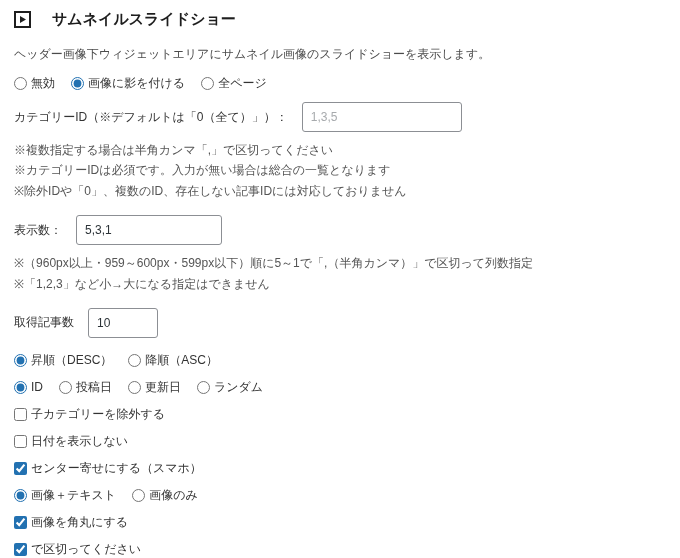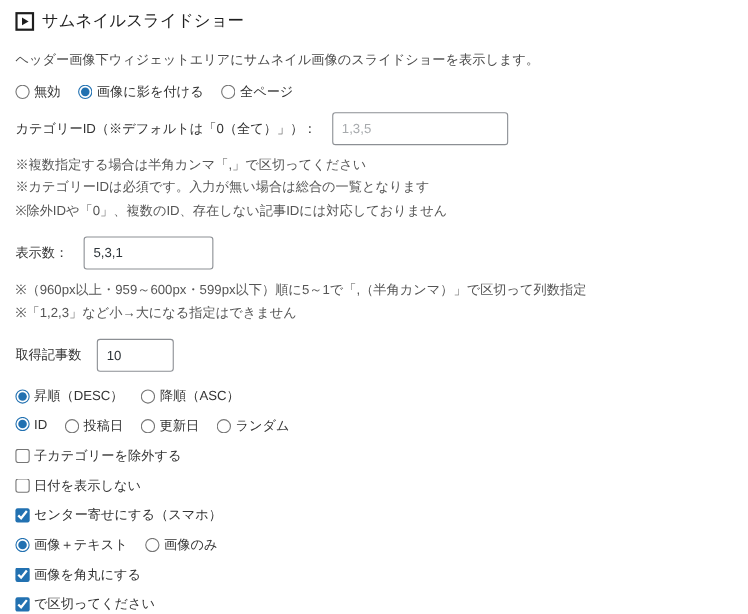--- a/index.html
+++ b/index.html
@@ -6,48 +6,48 @@
   body{
     width:680px;height:558px;
     font-family:"Hiragino Kaku Gothic ProN","Meiryo","メイリオ",sans-serif;
     font-size:12px;
     color:#333;
     background:#fff;
     padding:8px 14px 10px 14px;
     box-sizing:border-box;
   }
   .section-title{
-    display:flex;align-items:center;gap:7px;
-    font-size:15px;font-weight:400;color:#1e1e1e;
+    display:flex;align-items:center;gap:21px;
+    font-size:15px;font-weight:700;color:#1e1e1e;
     margin:2px 0 16px 0;
   }
   .icon-box{
     width:17px;height:17px;border:2px solid #1e1e1e;box-sizing:border-box;
     display:inline-flex;align-items:center;justify-content:center;
     position:relative;
   }
   .icon-box svg{display:block}
   .desc{color:#4a4a4a;margin:6px 0 12px 0;line-height:1.5}
   .row{display:flex;align-items:center;gap:6px;margin:6px 0}
-  .radio-row,.check-row{display:flex;align-items:flex-start;gap:4px;margin:10px 0}
+  .radio-row,.check-row{display:flex;align-items:center;gap:4px;margin:10px 0}
   .radio-row label,.check-row label{display:flex;align-items:center;gap:4px;margin-right:12px;cursor:pointer}
   input[type=radio],input[type=checkbox]{
     width:13px;height:13px;margin:0;
     accent-color:#2271b1;
     cursor:pointer;
   }
   .inline-label{color:#333;margin-right:8px}
   .text-input{
     border:1px solid #8c8f94;border-radius:3px;
     height:26px;padding:14px 8px;box-sizing:border-box;
     font-size:12px;color:#2c3338;background:#fff;
   }
   .text-input::placeholder{color:#a7aaad}
   .w160{width:160px}
-  .w150{width:118px}
+  .w150{width:146px}
   .w70{width:70px}
   .notes{color:#555;line-height:1.7;margin:8px 0 14px 0}
 </style>
 </head>
 <body>
 
 <div class="section-title">
   <span class="icon-box">
     <svg width="11" height="11" viewBox="0 0 11 11">
       <polygon points="3,2 9,5.5 3,9" fill="#1e1e1e"></polygon>

